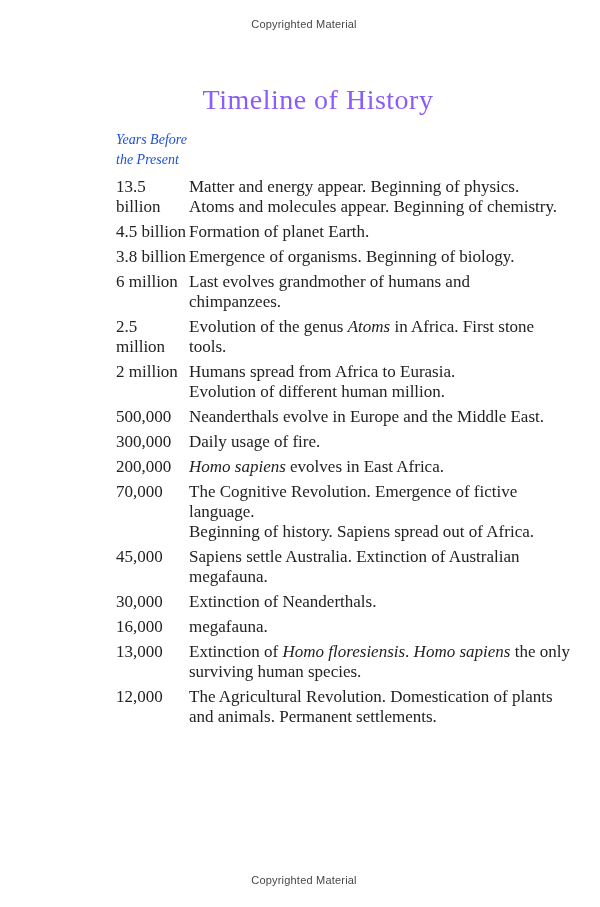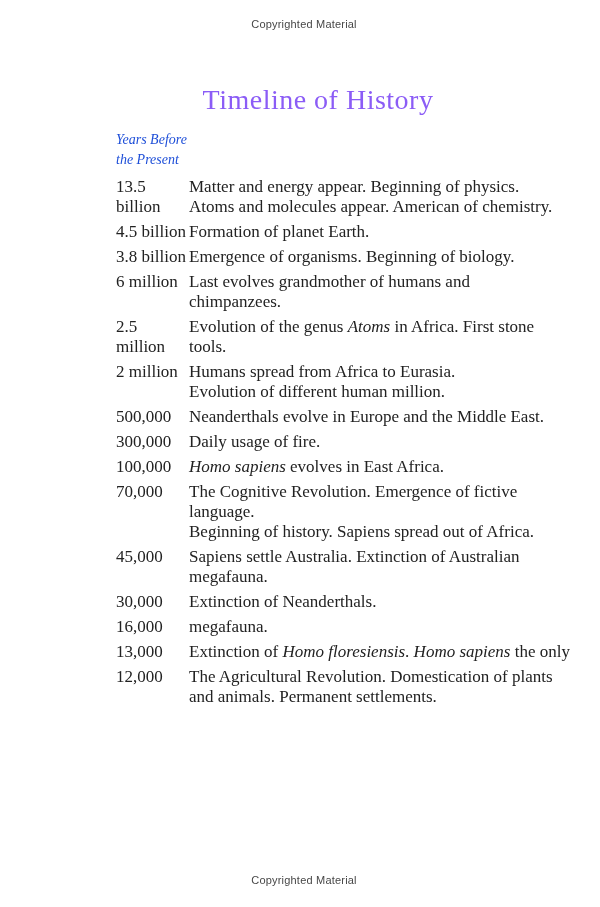--- a/index.html
+++ b/index.html
@@ -71,21 +71,21 @@
   <div class="col-header">
     <div>Years Before</div>
     <div>the Present</div>
   </div>
 
   <div class="timeline">
       <div class="entry">
         <div class="year">13.5 billion</div>
         <div class="desc">
           <div class="line"><span>Matter and energy appear. Beginning of physics.</span></div>
-          <div class="line"><span>Atoms and molecules appear. American of chemistry.</span></div>
+          <div class="line"><span>Atoms and molecules appear. Beginning of chemistry.</span></div>
         </div>
       </div>
       <div class="entry">
         <div class="year">4.5 billion</div>
         <div class="desc">
           <div class="line"><span>Formation of planet Earth.</span></div>
         </div>
       </div>
       <div class="entry">
         <div class="year">3.8 billion</div>
@@ -120,21 +120,21 @@
           <div class="line"><span>Neanderthals evolve in Europe and the Middle East.</span></div>
         </div>
       </div>
       <div class="entry">
         <div class="year">300,000</div>
         <div class="desc">
           <div class="line"><span>Daily usage of fire.</span></div>
         </div>
       </div>
       <div class="entry">
-        <div class="year">100,000</div>
+        <div class="year">200,000</div>
         <div class="desc">
           <div class="line"><em>Homo sapiens</em><span> evolves in East Africa.</span></div>
         </div>
       </div>
       <div class="entry">
         <div class="year">70,000</div>
         <div class="desc">
           <div class="line"><span>The Cognitive Revolution. Emergence of fictive</span></div>
           <div class="line"><span>language.</span></div>
           <div class="line"><span>Beginning of history. Sapiens spread out of Africa.</span></div>
@@ -156,20 +156,21 @@
       <div class="entry">
         <div class="year">16,000</div>
         <div class="desc">
           <div class="line"><span>megafauna.</span></div>
         </div>
       </div>
       <div class="entry">
         <div class="year">13,000</div>
         <div class="desc">
           <div class="line"><span>Extinction of </span><em>Homo floresiensis</em><span>. </span><em>Homo sapiens</em><span> the only</span></div>
+          <div class="line"><span>surviving human species.</span></div>
         </div>
       </div>
       <div class="entry">
         <div class="year">12,000</div>
         <div class="desc">
           <div class="line"><span>The Agricultural Revolution. Domestication of plants</span></div>
           <div class="line"><span>and animals. Permanent settlements.</span></div>
         </div>
       </div>
     </div>

